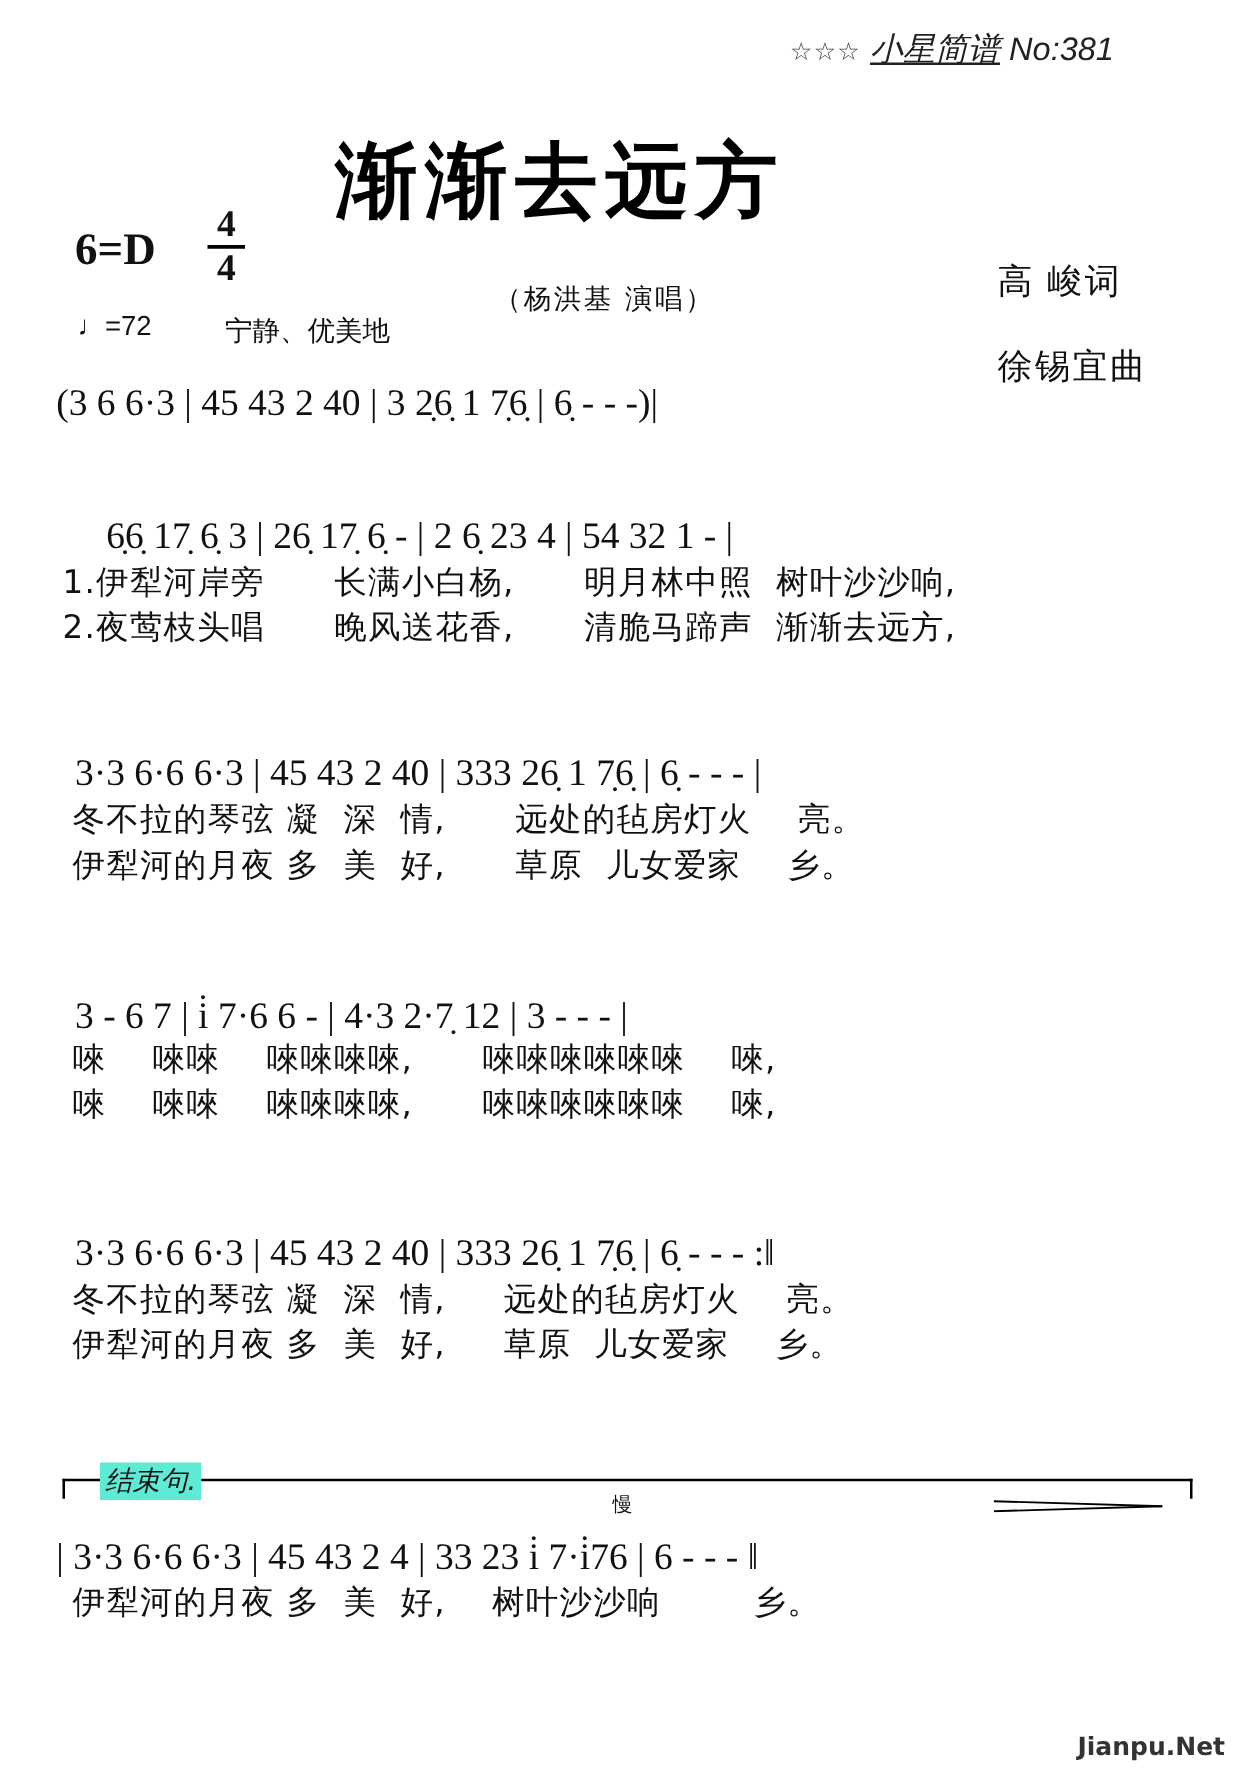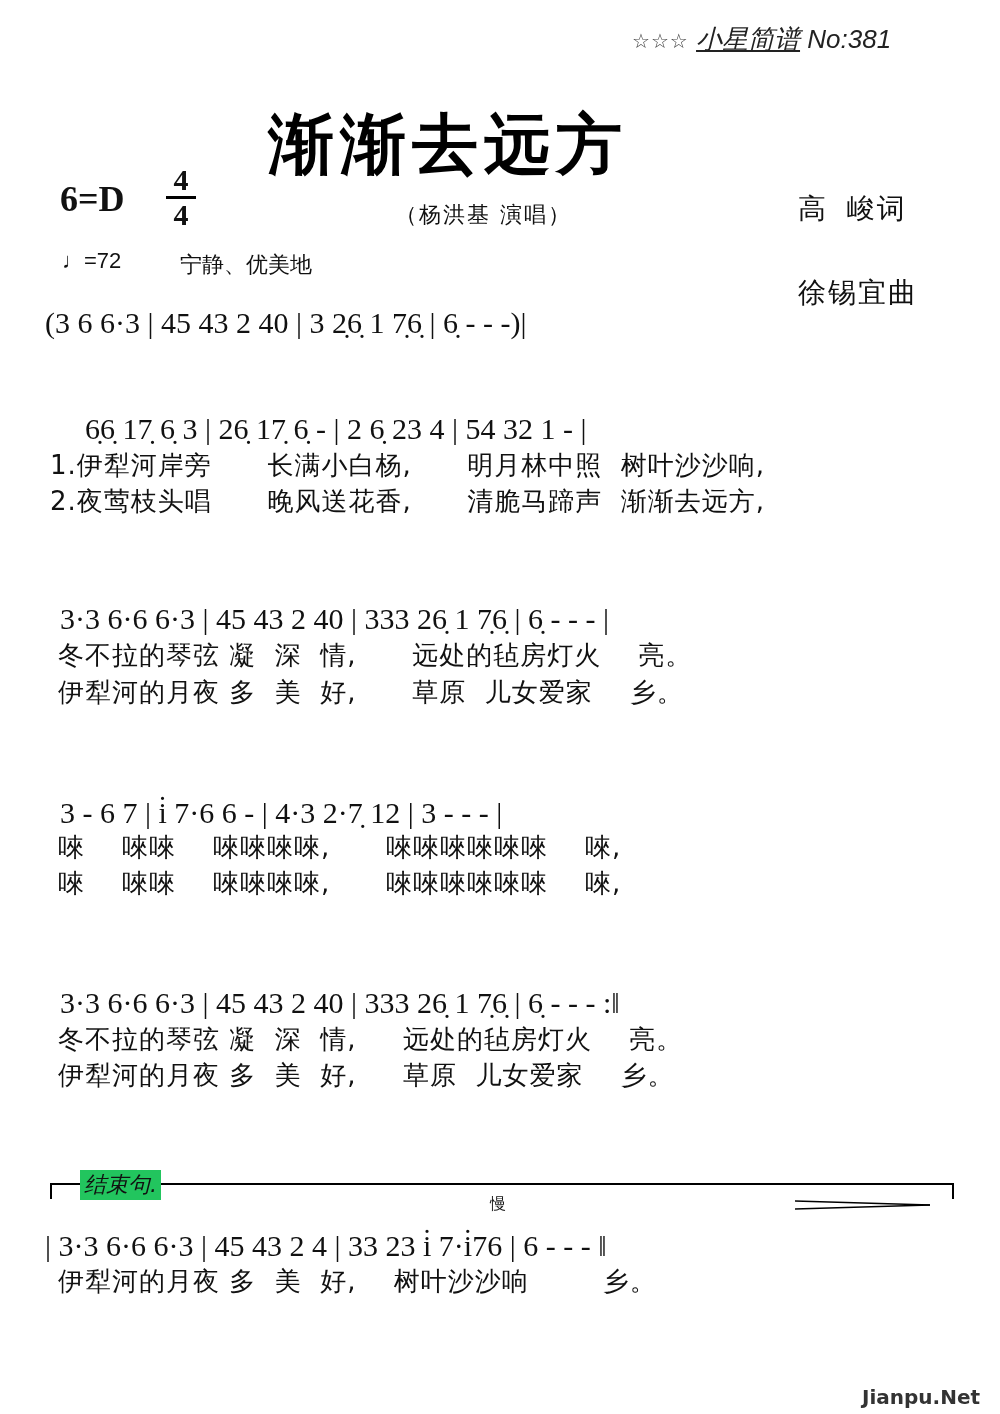--- a/index.html
+++ b/index.html
@@ -8,32 +8,32 @@
   .abs { position: absolute; }
   .brand { top: 22px; left: 632px; font-family: "Liberation Sans", "DejaVu Sans", sans-serif;
            font-style: italic; font-size: 26px; color: #222; white-space: nowrap; }
   .brand .stars { font-style: normal; font-size: 20px; letter-spacing: 1px; color:#444; }
   .brand .site { text-decoration: underline; }
   .title { top: 100px; left: 268px; font-size: 66px; font-weight: bold; letter-spacing: 6px;
            font-family: "DejaVu Serif", serif; color: #000; }
   .key { top: 178px; left: 60px; font-size: 36px; font-weight: bold; }
   .timesig { top: 166px; left: 166px; width: 30px; text-align: center; font-weight: bold; font-size: 30px; line-height: 28px; }
   .timesig .bar { height: 3px; background: #000; margin: 2px 0; }
-  .singer { top: 200px; left: 395px; font-size: 22px; font-family: "DejaVu Sans", sans-serif; letter-spacing: 2px; }
-  .lyricist { top: 190px; left: 798px; font-size: 28px; font-family: Liberation Mono, monospace; letter-spacing: 2px; }
+  .singer { top: 224px; left: 395px; font-size: 22px; font-family: "DejaVu Sans", sans-serif; letter-spacing: 2px; }
+  .lyricist { top: 206px; left: 798px; font-size: 28px; font-family: Liberation Sans, sans-serif; letter-spacing: 2px; }
   .composer { top: 244px; left: 798px; font-size: 28px; font-family: "DejaVu Sans", sans-serif; letter-spacing: 2px; margin-top: 30px; }
   .tempo { top: 248px; left: 62px; font-size: 22px; font-family: "Liberation Sans", sans-serif; }
   .expr { top: 250px; left: 180px; font-size: 22px; font-family: "DejaVu Sans", sans-serif; }
 
   .line { position: absolute; left: 45px; width: 915px; font-size: 30px; white-space: nowrap; }
   .notes { display: flex; align-items: flex-end; height: 48px; }
   .lyr { position: absolute; font-size: 26px; font-family: "DejaVu Sans", sans-serif; white-space: pre; letter-spacing: 1px; }
   .bracket { position:absolute; top: 1183px; left: 50px; width: 900px; height: 14px;
              border-top: 2px solid #000; border-left: 2px solid #000; border-right: 2px solid #000; }
-  .bracket-label { position:absolute; top: 1170px; left: 80px; background:#22c55e; padding: 0 4px;
+  .bracket-label { position:absolute; top: 1170px; left: 80px; background:#5eead4; padding: 0 4px;
                    font-size: 22px; font-style: italic; font-family: "DejaVu Sans", sans-serif; }
   .slow { position:absolute; top: 1194px; left: 490px; font-size: 16px; font-family: "DejaVu Sans", sans-serif; }
   .dim { position:absolute; top: 1200px; left: 795px; width: 135px; height: 10px; }
   .watermark { position:absolute; top: 1385px; left: 862px; font-size: 20px; font-weight: bold;
                font-family: "DejaVu Sans", sans-serif; color:#333; }
 </style>
 </head>
 <body>
 
 <div class="abs brand">

